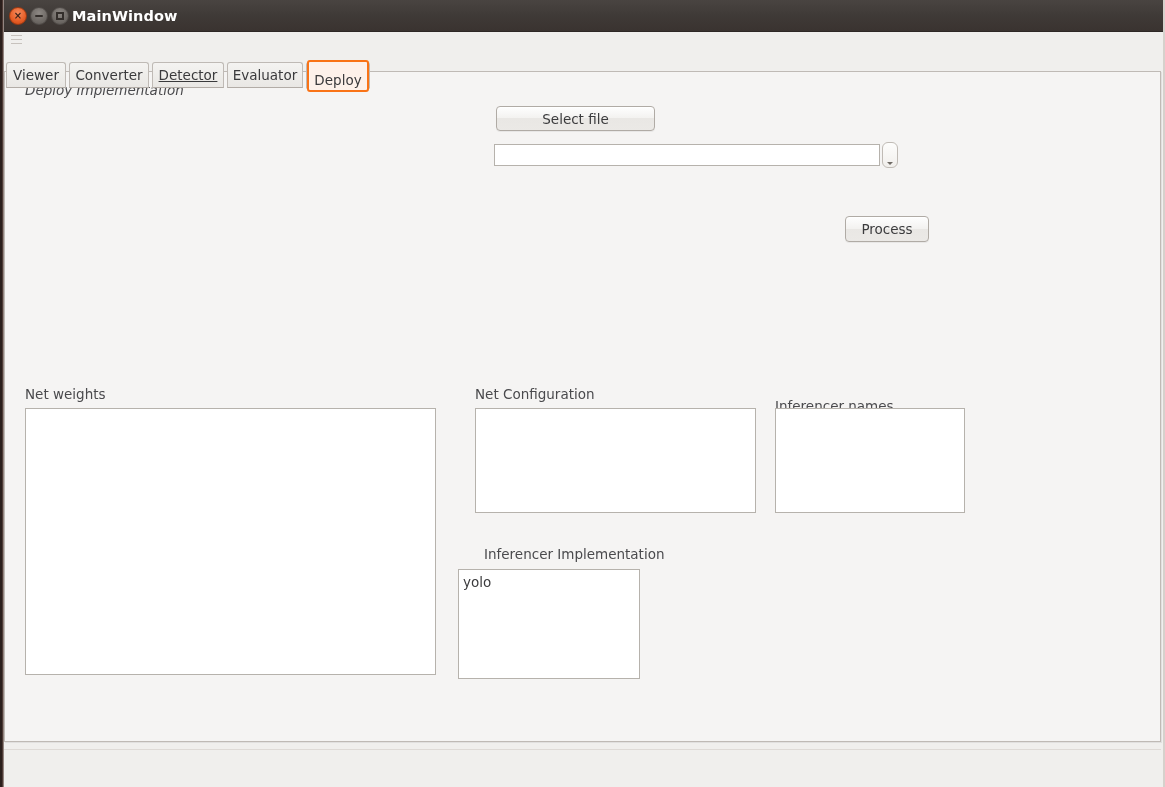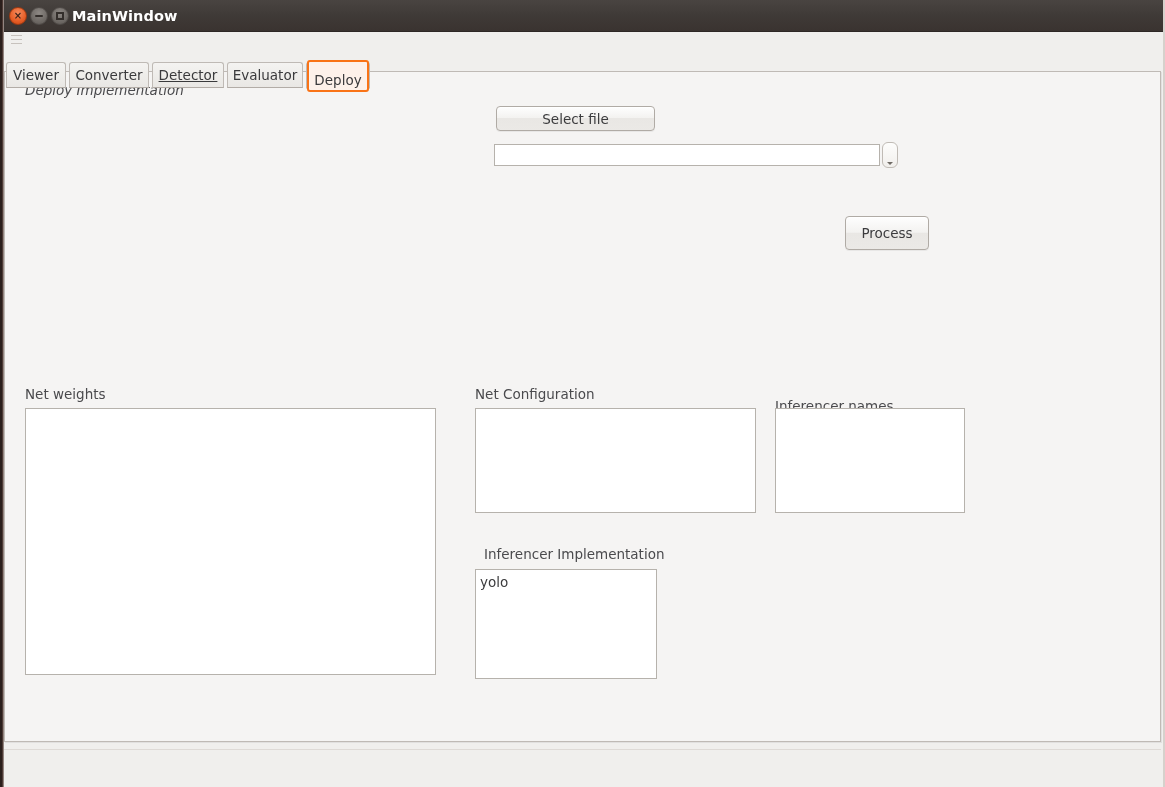--- a/index.html
+++ b/index.html
@@ -321,41 +321,41 @@
     <div class="pbtn" style="left:491px; top:34px; width:159px; height:25px;">
       <span>Select file</span>
     </div>
 
     <div class="lineedit" style="left:489px; top:72px; width:386px; height:22px;" placeholder=""></div>
 
     <div class="sidebtn" style="left:877px; top:70px; width:16px; height:26px;">
       <span class="arrow"></span>
     </div>
 
-    <div class="pbtn" style="left:840px; top:144px; width:84px; height:34px;">
+    <div class="pbtn" style="left:840px; top:144px; width:84px; height:26px;">
       <span>Process</span>
     </div>
 
     <div class="lbl" style="left:20px; top:314px;">Net weights</div>
     <div class="listbox" style="left:20px; top:336px; width:411px; height:267px;">
       <div class="inner"></div>
     </div>
 
     <div class="lbl" style="left:470px; top:314px;">Net Configuration</div>
     <div class="listbox" style="left:470px; top:336px; width:281px; height:105px;">
       <div class="inner"></div>
     </div>
 
     <div class="lbl" style="left:770px; top:314px;margin-top:12px;">Inferencer names</div>
     <div class="listbox" style="left:770px; top:336px; width:190px; height:105px;">
       <div class="inner"></div>
     </div>
 
     <div class="lbl" style="left:479px; top:474px; width:187px;">Inferencer Implementation</div>
-    <div class="listbox" style="left:470px; top:497px; width:182px; height:110px;">
+    <div class="listbox" style="left:453px; top:497px; width:182px; height:110px;">
       <div class="inner">
         <div class="row">yolo</div>
       </div>
     </div>
 
   </div>
 
   <div id="statusbar">
     <span></span>
   </div>

